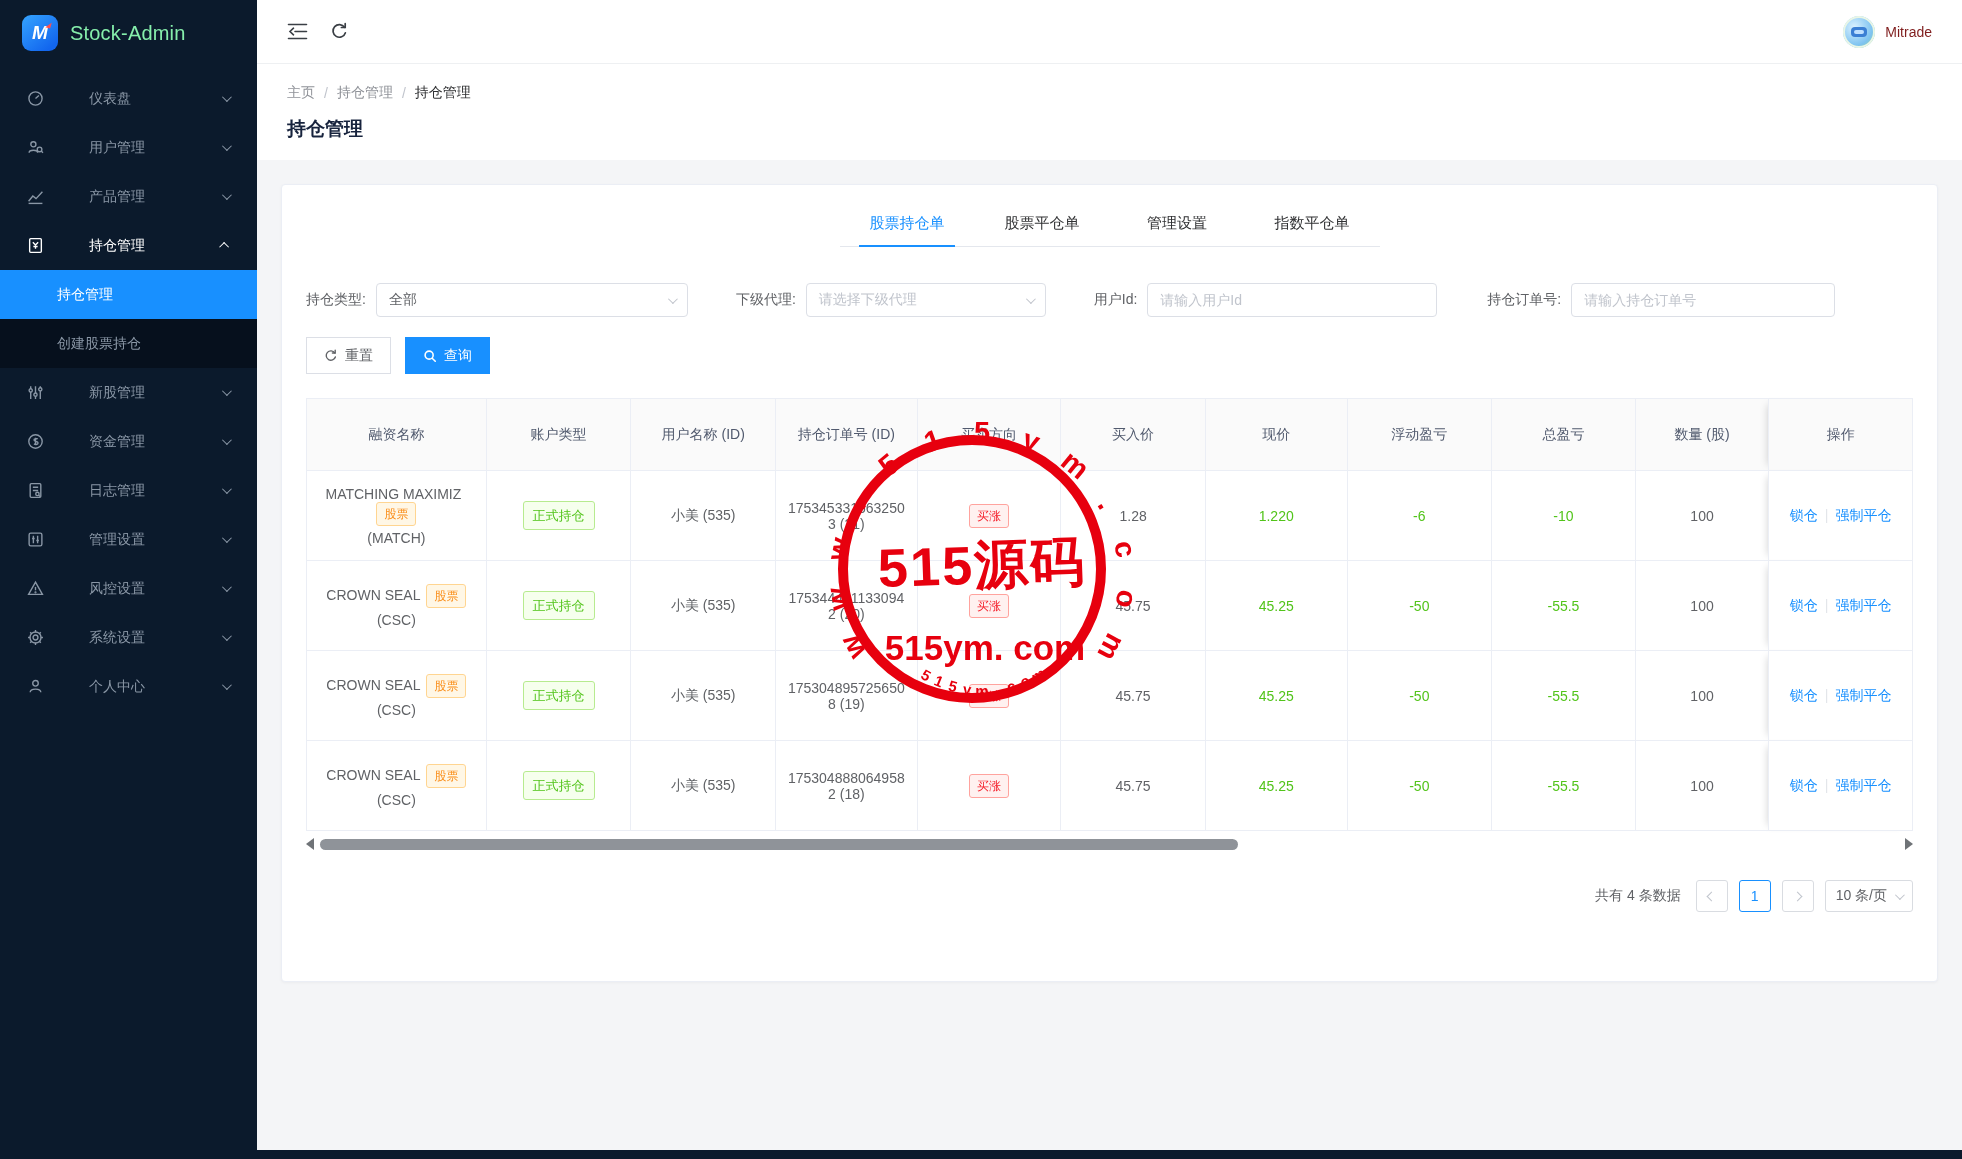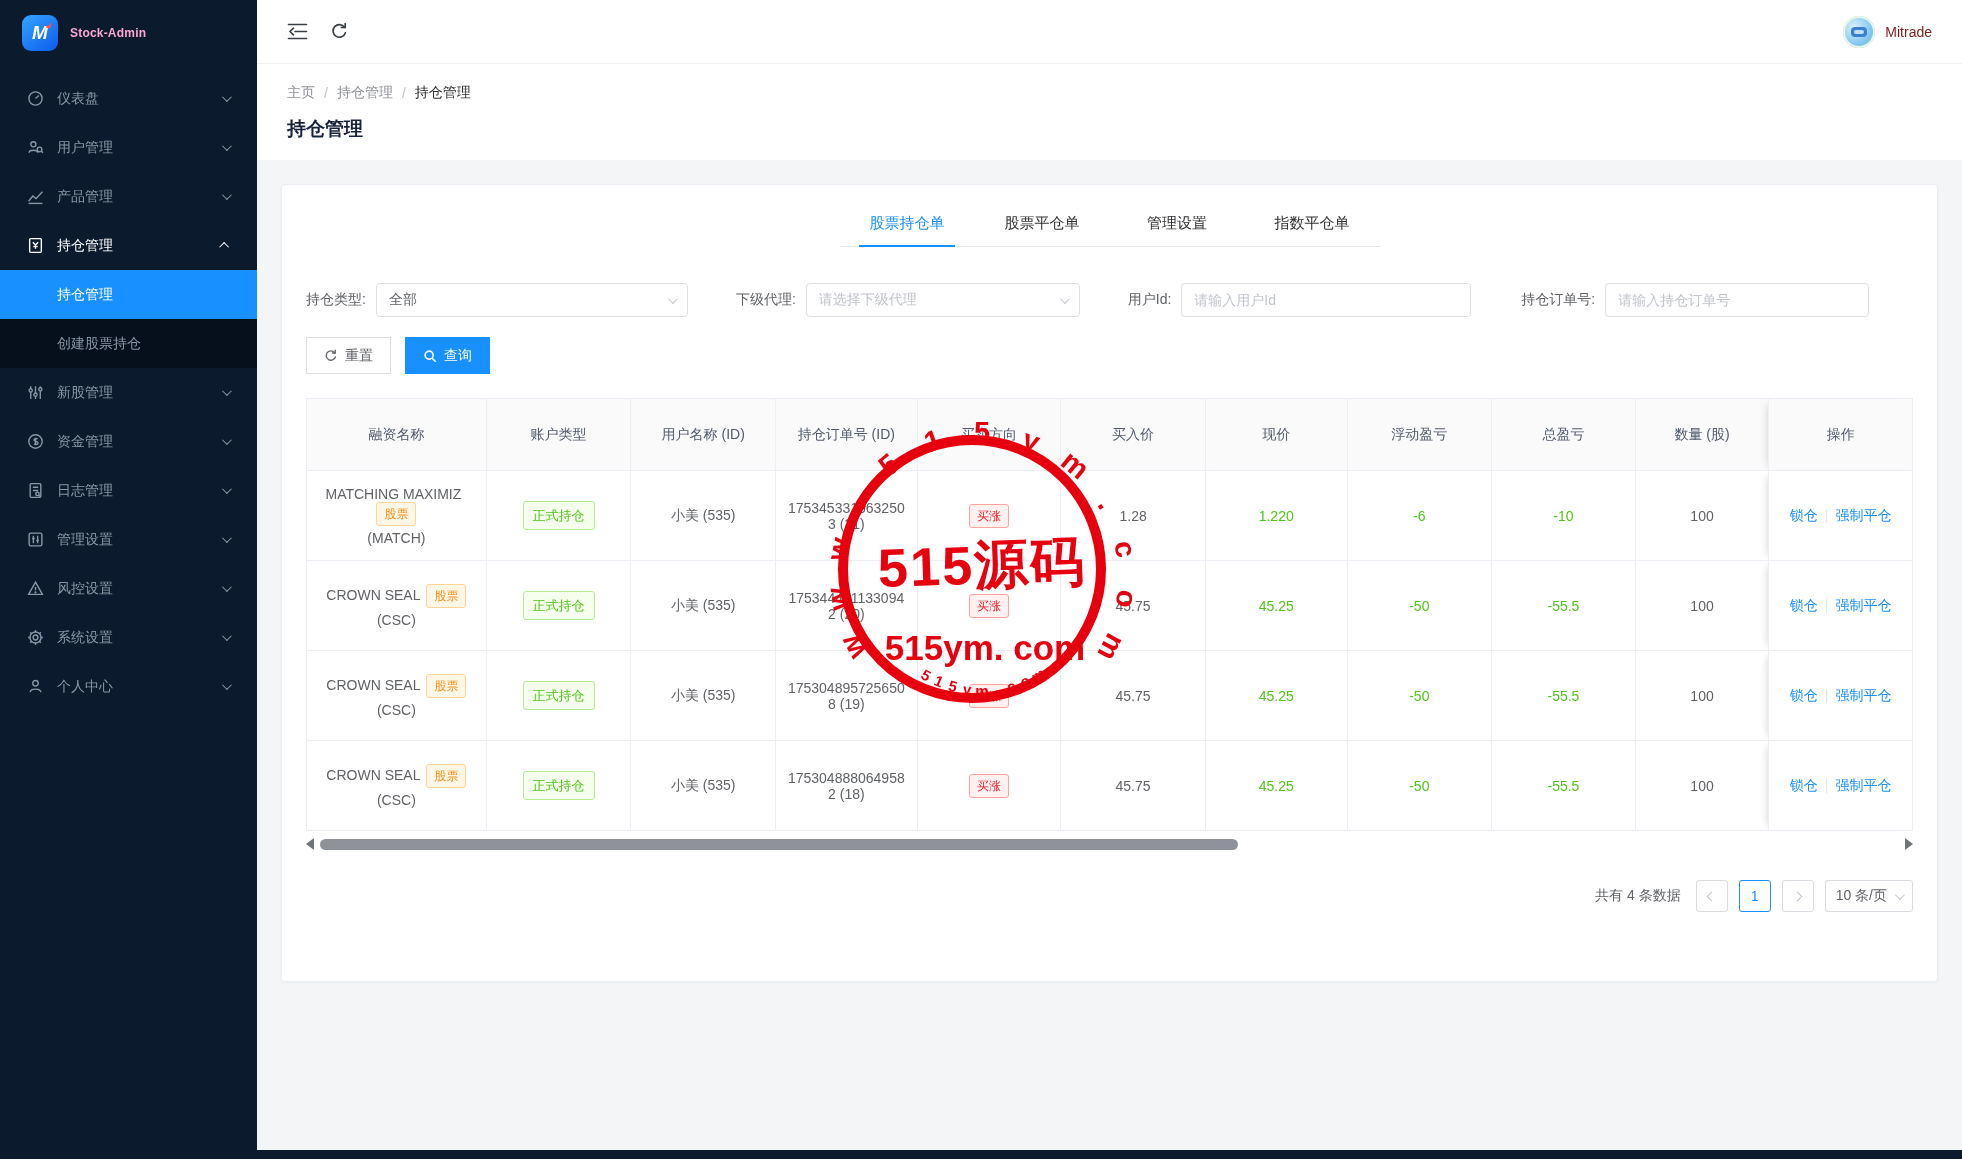--- a/index.html
+++ b/index.html
@@ -5,23 +5,23 @@
   * { margin:0; padding:0; box-sizing:border-box; }
   html,body { width:1962px; height:1159px; overflow:hidden; font-family:"Liberation Sans","DejaVu Sans",sans-serif; background:#f4f5f7; }
   .app { display:flex; width:1962px; height:1159px; position:relative; }
 
   
   .sidebar { width:257px; background:#0b1a2c; color:#8a97a6; flex-shrink:0; display:flex; flex-direction:column; }
   .brand { display:flex; align-items:center; gap:12px; padding:15px 22px; height:66px; }
   .logo { width:36px; height:36px; border-radius:9px; background:linear-gradient(140deg,#35a4ff 0%,#1266ee 85%); display:flex; align-items:center; justify-content:center; position:relative; flex-shrink:0; }
   .logo-m { color:#fff; font-weight:bold; font-style:italic; font-size:19px; }
   .logo-dot { position:absolute; top:7px; right:7px; width:0; height:0; border-left:5px solid transparent; border-bottom:6px solid #ff4d4f; transform:rotate(15deg); }
-  .brand-text { color:#f9a8d4; font-size:12px; font-weight:bold; letter-spacing:.2px; }
+  .brand-text { color:#86efac; font-size:20px; font-weight:normal; letter-spacing:.2px; }
   .menu { flex:1; padding-top:8px; }
-  .s-item { display:flex; align-items:center; height:49px; padding:0 28px 0 26px; font-size:14px; cursor:pointer; color:#8a97a6; }
+  .s-item { display:flex; align-items:center; height:49px; padding:0 28px 0 26px; font-size:14px; cursor:pointer; color:#8a97a6;gap:32px; }
   .s-item.open { color:#fff; }
   .s-ico { width:18px; height:18px; margin-right:13px; display:flex; align-items:center; justify-content:center; flex-shrink:0; }
   .s-ico svg { display:block; }
   .s-label { flex:1; }
   .chev { width:7px; height:7px; border-right:1.4px solid currentColor; border-bottom:1.4px solid currentColor; display:inline-block; }
   .chev.down { transform:rotate(45deg) translateY(-2px); }
   .chev.up { transform:rotate(-135deg) translateY(-2px); }
   .chev.left { transform:rotate(135deg); }
   .chev.right { transform:rotate(-45deg); }
   .s-sub { background:#06101d; }
@@ -57,21 +57,21 @@
   
   .filters { display:flex; align-items:center; margin-top:36px; }
   .fgroup { display:flex; align-items:center; }
   .flabel { font-size:14px; color:#606266; margin-right:10px; white-space:nowrap; }
   .fld { height:34px; border:1px solid #dcdfe6; border-radius:4px; background:#fff; display:flex; align-items:center; padding:0 12px; font-size:14px; color:#606266; }
   .fld .chev { color:#c0c4cc; margin-left:auto; }
   .fld input { border:none; outline:none; width:100%; font-size:14px; color:#0369a1; font-family:inherit; background:transparent; }
   .fld input::placeholder { color:#c0c4cc; }
   .fld.is-select { cursor:pointer; }
   .w1 { width:312px; margin-right:48px; }
-  .w2 { width:274px; margin-right:48px; }
+  .w2 { width:240px; margin-right:48px; }
   .w3 { width:290px; margin-right:50px; }
   .w4 { width:264px; }
   .ph { color:#c0c4cc; }
 
   .btn-row { margin-top:20px; display:flex; gap:14px; }
   .btn { height:37px; border-radius:0; border:1px solid #dcdfe6; background:#fff; color:#606266; font-size:14px; padding:0 17px; display:flex; align-items:center; gap:7px; cursor:pointer; font-family:inherit; }
   .btn.primary { background:#1890ff; border-color:#1890ff; color:#fff; }
 
   
   .table-wrap { margin-top:24px; }

